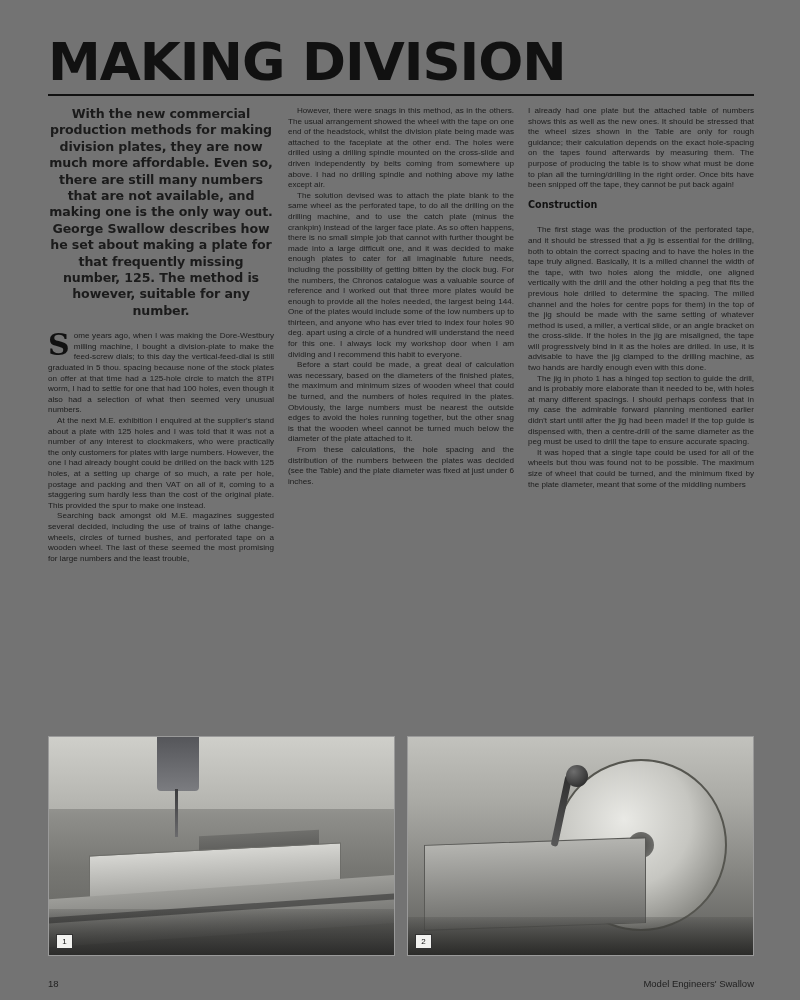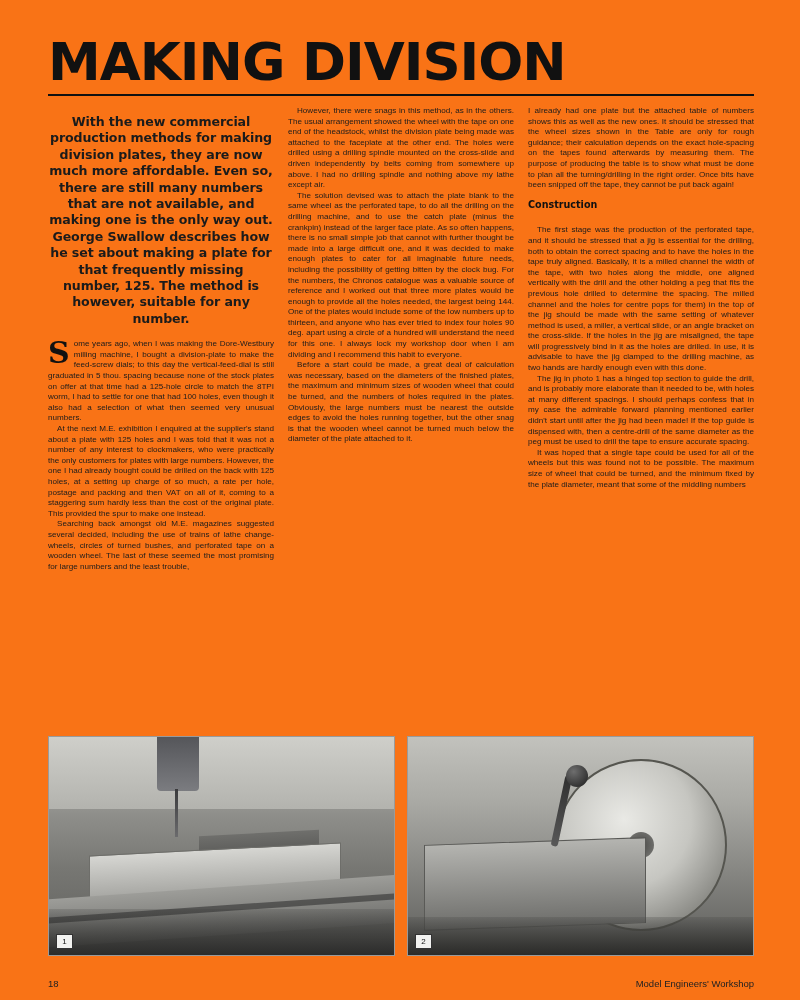--- a/index.html
+++ b/index.html
@@ -11,21 +11,21 @@
     height: 1000px;
     background: #ffffff;
     font-family: "Liberation Sans", sans-serif;
     color: #1a1a1a;
     overflow: hidden;
   }
   .page {
     position: relative;
     width: 800px;
     height: 1000px;
-    background: #f97316;
+    background: #737373;
     box-sizing: border-box;
     padding: 0;
   }
   .page-inner {
     position: absolute;
     left: 48px;
     top: 36px;
     width: 706px;
     height: 930px;
   }
@@ -68,21 +68,21 @@
     text-indent: 0;
   }
   
   .standfirst {
     font-family: "DejaVu Sans", sans-serif;
     font-size: 12.6px;
     line-height: 16.4px;
     font-weight: bold;
     color: #1b1b1b;
     text-align: center;
-    margin: 8px 0 12px 0;
+    margin: 0 0 12px 0;
     letter-spacing: -0.1px;
   }
   
   .dropcap-para {
     position: relative;
     text-indent: 0;
   }
   .dropcap {
     float: left;
     font-family: "DejaVu Serif", serif;
@@ -243,28 +243,29 @@
         <div class="standfirst">With the new commercial production methods for making division plates, they are now much more affordable. Even so, there are still many numbers that are not available, and making one is the only way out. George Swallow describes how he set about making a plate for that frequently missing number, 125. The method is however, suitable for any number.</div>
         <p class="first dropcap-para"><span class="dropcap">S</span><span>ome years ago, when I was making the Dore-Westbury milling machine, I bought a division-plate to make the feed-screw dials; to this day the vertical-feed-dial is still graduated in 5 thou. spacing because none of the stock plates on offer at that time had a 125-hole circle to match the 8TPI worm, I had to settle for one that had 100 holes, even though it also had a selection of what then seemed very unusual numbers.</span></p>
         <p>At the next M.E. exhibition I enquired at the supplier's stand about a plate with 125 holes and I was told that it was not a number of any interest to clockmakers, who were practically the only customers for plates with large numbers. However, the one I had already bought could be drilled on the back with 125 holes, at a setting up charge of so much, a rate per hole, postage and packing and then VAT on all of it, coming to a staggering sum hardly less than the cost of the original plate. This provided the spur to make one instead.</p>
         <p>Searching back amongst old M.E. magazines suggested several decided, including the use of trains of lathe change-wheels, circles of turned bushes, and perforated tape on a wooden wheel. The last of these seemed the most promising for large numbers and the least trouble,</p>
       </div>
 
       <div class="col">
         <p>However, there were snags in this method, as in the others. The usual arrangement showed the wheel with the tape on one end of the headstock, whilst the division plate being made was attached to the faceplate at the other end. The holes were drilled using a drilling spindle mounted on the cross-slide and driven independently by belts coming from somewhere up above. I had no drilling spindle and nothing above my lathe except air.</p>
         <p>The solution devised was to attach the plate blank to the same wheel as the perforated tape, to do all the drilling on the drilling machine, and to use the catch plate (minus the crankpin) instead of the larger face plate. As so often happens, there is no small simple job that cannot with further thought be made into a large difficult one, and it was decided to make enough plates to cater for all imaginable future needs, including the possibility of getting bitten by the clock bug. For the numbers, the Chronos catalogue was a valuable source of reference and I worked out that three more plates would be enough to provide all the holes needed, the largest being 144. One of the plates would include some of the low numbers up to thirteen, and anyone who has ever tried to index four holes 90 deg. apart using a circle of a hundred will understand the need for this one. I always lock my workshop door when I am dividing and I recommend this habit to everyone.</p>
         <p>Before a start could be made, a great deal of calculation was necessary, based on the diameters of the finished plates, the maximum and minimum sizes of wooden wheel that could be turned, and the numbers of holes required in the plates. Obviously, the large numbers must be nearest the outside edges to avoid the holes running together, but the other snag is that the wooden wheel cannot be turned much below the diameter of the plate attached to it.</p>
+        <p>From these calculations, the hole spacing and the distribution of the numbers between the plates was decided (see the Table) and the plate diameter was fixed at just under 6 inches.</p>
       </div>
 
       <div class="col">
         <p class="first">I already had one plate but the attached table of numbers shows this as well as the new ones. It should be stressed that the wheel sizes shown in the Table are only for rough guidance; their calculation depends on the exact hole-spacing on the tapes found afterwards by measuring them. The purpose of producing the table is to show what must be done to plan all the turning/drilling in the right order. Once bits have been snipped off the tape, they cannot be put back again!</p>
         <div class="subhead">Construction</div>
         <p>The first stage was the production of the perforated tape, and it should be stressed that a jig is essential for the drilling, both to obtain the correct spacing and to have the holes in the tape truly aligned. Basically, it is a milled channel the width of the tape, with two holes along the middle, one aligned vertically with the drill and the other holding a peg that fits the previous hole drilled to determine the spacing. The milled channel and the holes for centre pops for them) in the top of the jig should be made with the same setting of whatever method is used, a miller, a vertical slide, or an angle bracket on the cross-slide. If the holes in the jig are misaligned, the tape will progressively bind in it as the holes are drilled. In use, it is advisable to have the jig clamped to the drilling machine, as two hands are hardly enough even with this done.</p>
         <p>The jig in photo 1 has a hinged top section to guide the drill, and is probably more elaborate than it needed to be, with holes at many different spacings. I should perhaps confess that in my case the admirable forward planning mentioned earlier didn't start until after the jig had been made! If the top guide is dispensed with, then a centre-drill of the same diameter as the peg must be used to drill the tape to ensure accurate spacing.</p>
-        <p>It was hoped that a single tape could be used for all of the wheels but this was found not to be possible. The maximum size of wheel that could be turned, and the minimum fixed by the plate diameter, meant that some of the middling numbers</p>
+        <p>It was hoped that a single tape could be used for all of the wheels but thou was found not to be possible. The maximum size of wheel that could be turned, and the minimum fixed by the plate diameter, meant that some of the middling numbers</p>
       </div>
 
     </div>
 
     <div class="photos">
 
       <div class="photo">
         <div class="p1-bg"></div>
         <div class="p1-wall"></div>
         <div class="p1-drill"></div>
@@ -284,17 +285,17 @@
         <div class="p2-lever"></div>
         <div class="p2-knob"></div>
         <div class="p2-base"></div>
         <div class="photo-num">2</div>
       </div>
 
     </div>
 
     <div class="footer">
       <div>18</div>
-      <div>Model Engineers' Workshop</div>
+      <div>Model Engineers' Swallow</div>
     </div>
 
   </div>
 </div>
 
 </body></html>

